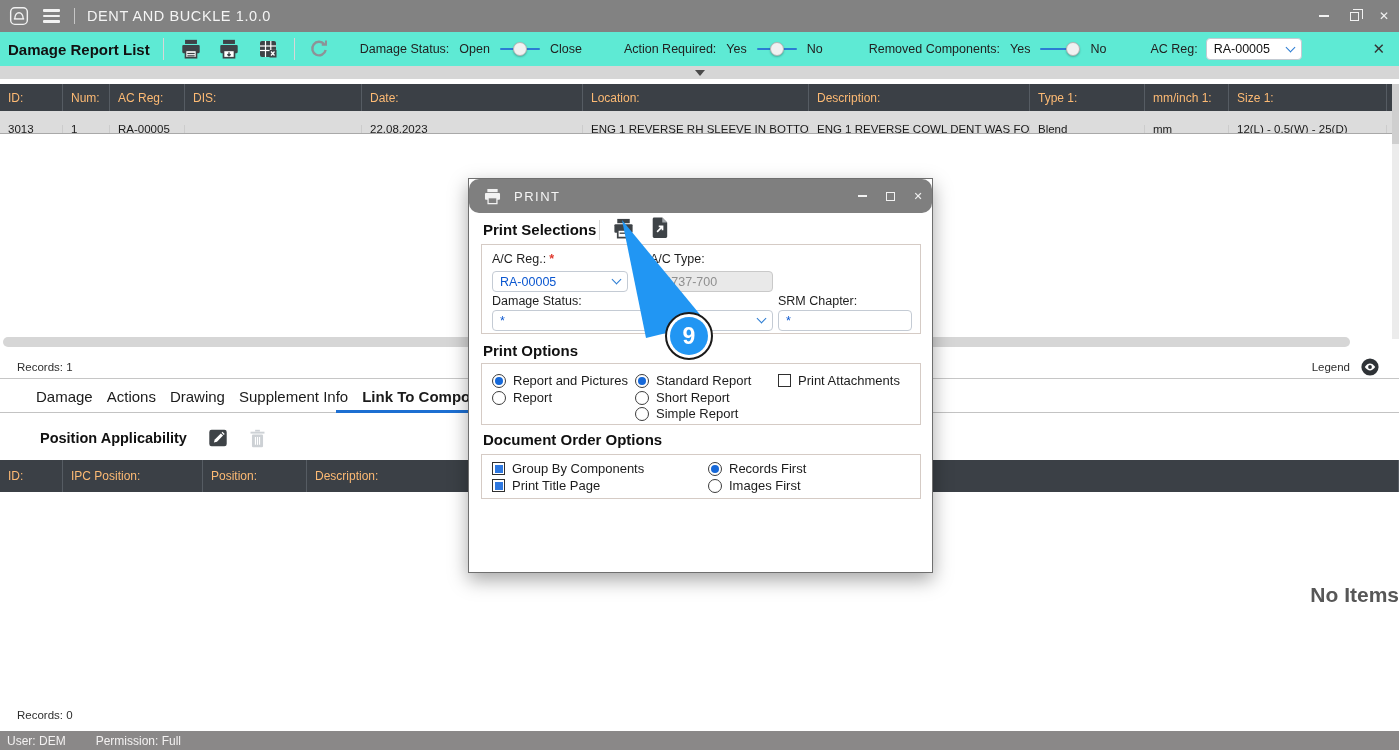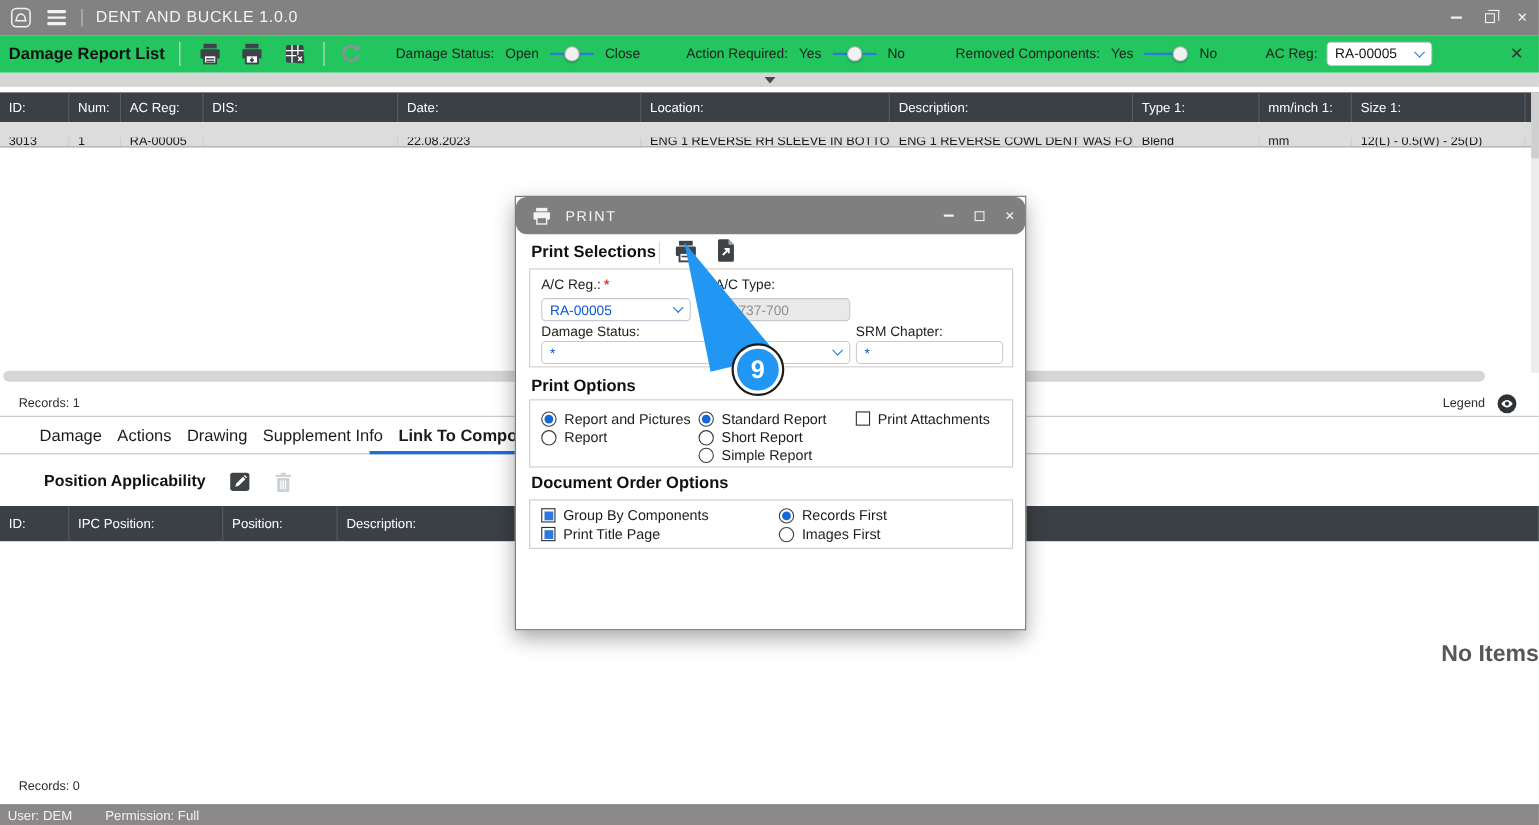--- a/index.html
+++ b/index.html
@@ -14,41 +14,41 @@
   .titlebar .burger i { display:block; width:17px; height:2.6px; background:#f2f2f2; border-radius:1px;}
   .titlebar .tsep { width:1px; height:16px; background:rgba(255,255,255,.55); margin-left:14px;}
   .titlebar .ttitle { color:#f4f4f4; font-size:14.5px; letter-spacing:.6px; margin-left:12px;}
   .wbtns { margin-left:auto; display:flex; align-items:center; height:100%;}
   .wbtn { width:30px; height:100%; display:flex; align-items:center; justify-content:center; color:#f2f2f2; font-size:12px; cursor:pointer;}
   .minbar { width:10px; height:2px; background:#f2f2f2;}
   .restore { width:9px; height:9px; border:1.4px solid #f2f2f2; position:relative; }
   .restore:before{ content:""; position:absolute; left:2px; top:-4px; width:9px; height:9px; border:1.4px solid #f2f2f2; border-left:none; border-bottom:none;}
 
   
-  .toolbar { left:0; top:32px; width:1399px; height:34px; background:#22c55e; display:flex; align-items:center; z-index:4;}
+  .toolbar { left:0; top:32px; width:1399px; height:34px; background:#5eead4; display:flex; align-items:center; z-index:4;}
   .rl-title { font-size:15px; font-weight:bold; color:#111; margin-left:8px; white-space:nowrap;}
   .vsep { width:1px; height:22px; background:#d7d7d7; }
   .icbtn { display:flex; align-items:center; justify-content:center; cursor:pointer;}
   .flt { display:flex; align-items:center; font-size:12.5px; color:#222; white-space:nowrap;}
   .flt .word { margin:0 10px; }
   .switch { position:relative; width:40px; height:14px; }
   .switch .track { position:absolute; left:0; right:0; top:6px; height:2.4px; background:#2b7cd3; border-radius:2px;}
   .switch .knob { position:absolute; top:0; width:14px; height:14px; border-radius:50%; background:#f1f1f1; border:1px solid #b5b5b5; box-shadow:0 1px 2px rgba(0,0,0,.25);}
   .knob.mid { left:13px; } .knob.right { right:0; }
   .combo { display:flex; align-items:center; justify-content:space-between; border:1px solid #c3cad2; border-radius:4px; background:#fff; padding:0 7px; height:22px; cursor:pointer;}
   .combo .val { font-size:12.5px; color:#111; }
   .chev { width:7px; height:7px; border-right:1.8px solid #2b7cd3; border-bottom:1.8px solid #2b7cd3; transform:rotate(45deg); margin-top:-4px;}
   .list-close { margin-left:auto; margin-right:14px; font-size:15px; color:#333; cursor:pointer;}
 
   
   .strip { left:0; top:66px; width:1399px; height:13px; background:#d6d6d6; display:flex; align-items:center; justify-content:center; cursor:pointer;}
   .tri-down { width:0; height:0; border-left:5px solid transparent; border-right:5px solid transparent; border-top:6px solid #4a4a4a;}
 
   
-  .ghead { background:#3b4046; color:#ffffff; display:flex; font-size:12px;}
+  .ghead { background:#3b4046; color:#fdba74; display:flex; font-size:12px;}
   .ghead .gc { display:flex; align-items:center; padding-left:8px; border-right:1px solid #565c63; overflow:hidden; white-space:nowrap;}
   .grow { background:#dcdcdc; color:#1a1a1a; display:flex; font-size:11.5px; border-bottom:1px solid #a9a9a9;}
   .grow .gc { display:flex; align-items:center; padding-left:8px; border-right:1px solid rgba(0,0,0,.07); overflow:hidden; white-space:nowrap;margin-top:14px;}
   .grid1h { left:0; top:84px; width:1399px; height:27px;}
   .grid1r { left:0; top:111px; width:1399px; height:23px;}
   .vscroll { left:1392px; top:84px; width:7px; height:255px; background:#ececec; z-index:1;}
   .vscroll .thumb { width:100%; height:60px; background:#cfcfcf;}
   .hscroll { left:3px; top:337px; width:1347px; height:10px; background:#d6d6d6; border-radius:5px; z-index:1;}
 
   .records { font-size:11.5px; color:#2e2e2e;}

